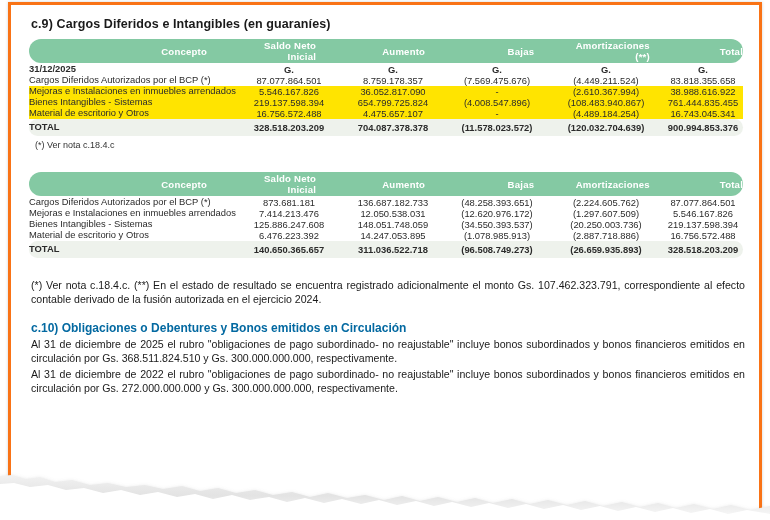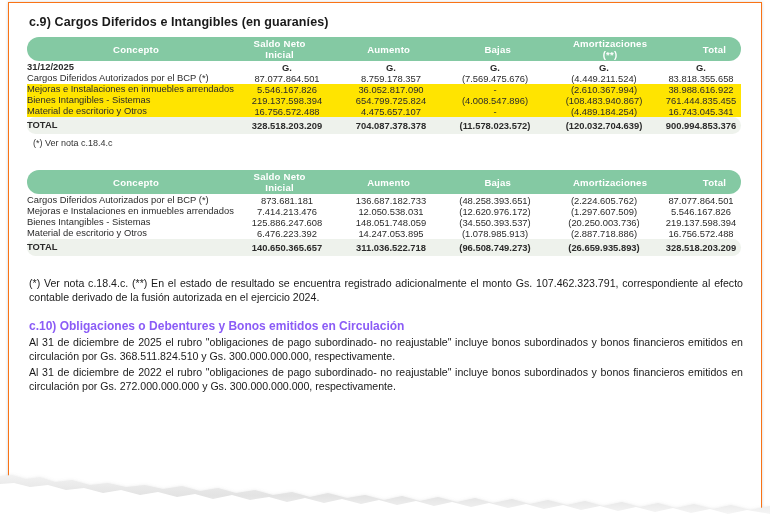--- a/index.html
+++ b/index.html
@@ -16,21 +16,21 @@
   }
 
   
   .sheet {
     position: absolute;
     left: 8px;
     top: 2px;
     width: 754px;
     height: 512px;
     background: #ffffff;
-    border: 1px solid #f97316;
+    border: 3px solid #f97316;
     box-shadow: 0 0 3px rgba(0,0,0,0.18);
     overflow: hidden;
     box-sizing: border-box;
   }
   .sheet-inner {
     position: absolute;
     left: 0; top: 0;
     width: 752px;
     padding: 10px 14px 0 18px;
     box-sizing: border-box;
@@ -40,21 +40,21 @@
   .section-title {
     font-size: 12.5px;
     font-weight: bold;
     color: #1a1a1a;
     letter-spacing: 0.1px;
     margin: 2px 0 8px 2px;
   }
   .section-title-2 {
     font-size: 12px;
     font-weight: bold;
-    color: #8b5cf6;
+    color: #0369a1;
     margin: 2px 0 1px 2px;
   }
 
   
   table.fin {
     width: 714px;
     border-collapse: collapse;
     table-layout: fixed;
     font-size: 9.4px;
     color: #262626;
@@ -82,21 +82,21 @@
     position: absolute;
     inset: 0;
     display: flex;
     align-items: center;
   }
   .hdr-cells > div {
     color: #ffffff;
     font-size: 9.6px;
     font-weight: bold;
     letter-spacing: 0.2px;
-    text-align: center;
+    text-align: right;
     margin-left: 40px;
   }
 
   
   .c0 { width: 208px; }
   .c1 { width: 104px; }
   .c2 { width: 104px; }
   .c3 { width: 104px; }
   .c4 { width: 114px; }
   .c5 { width: 80px;  }

